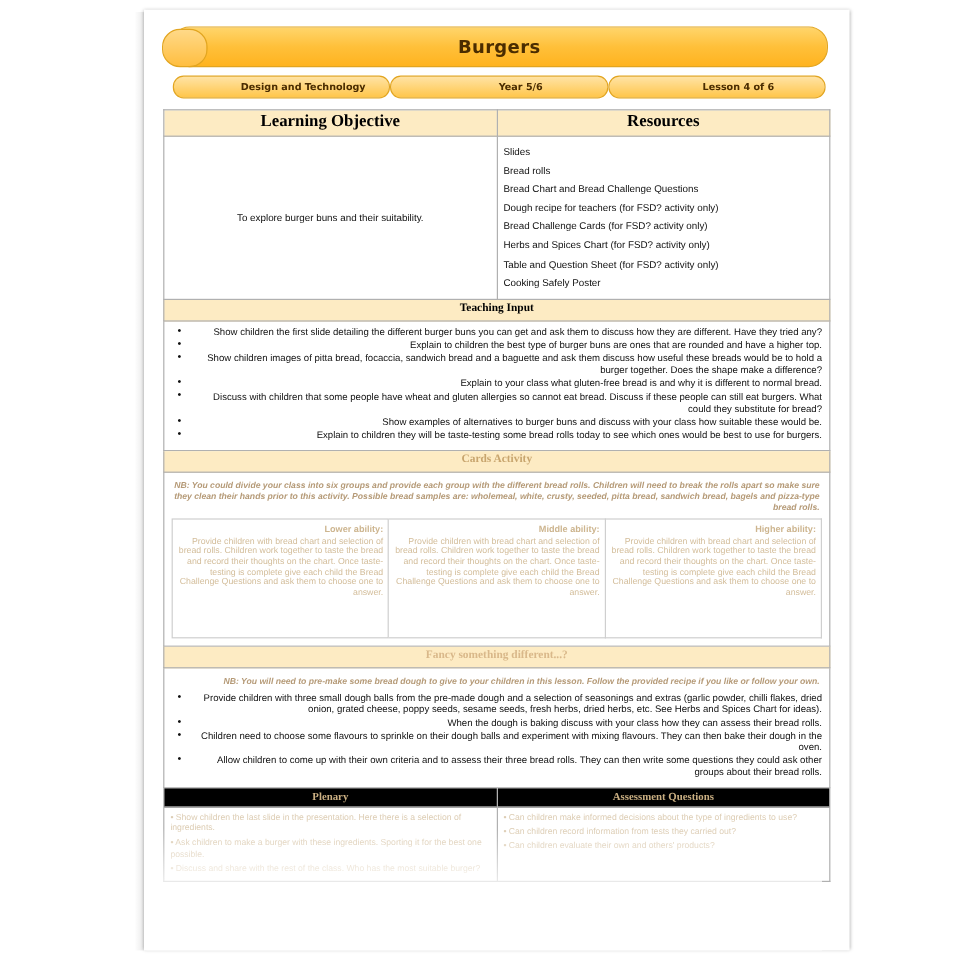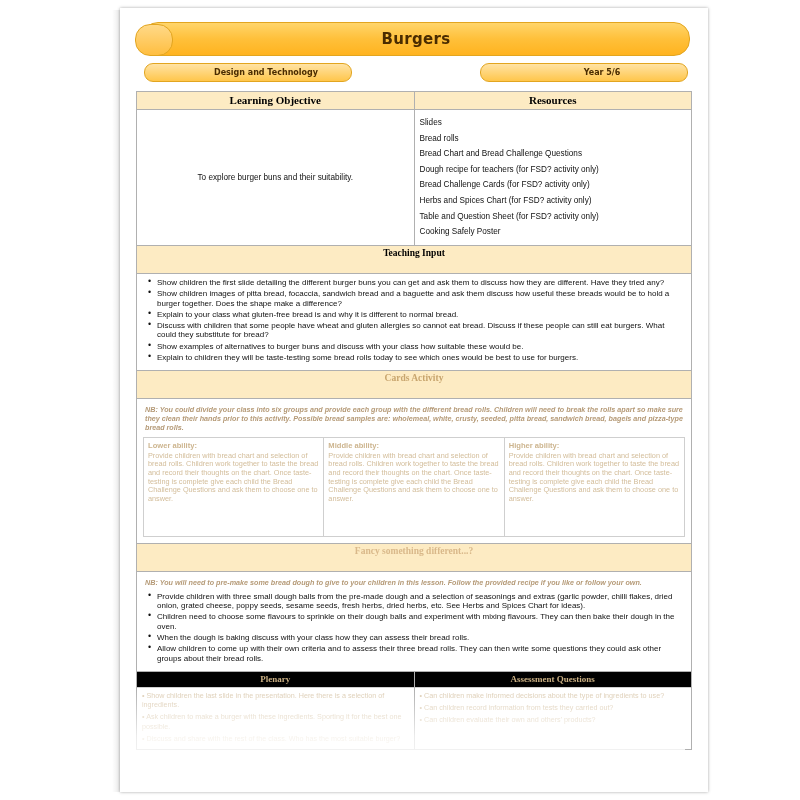--- a/index.html
+++ b/index.html
@@ -91,21 +91,21 @@
   .tbl {
     width: 100%;
     border-collapse: collapse;
     table-layout: fixed;
   }
   .hdr-cell {
     border: 1px solid #b0b0b0;
     background: #fdebc3;
     text-align: center;
     font-weight: bold;
-    font-size: 11px;
+    font-size: 14px;
     color: #000;
     padding: 2px 0 3px 0;
     font-family: "Liberation Serif", serif;
   }
   .body-cell {
     border: 1px solid #b0b0b0;
     vertical-align: middle;
     padding: 4px 5px;
     font-size: 8px;
     color: #111;
@@ -128,30 +128,31 @@
 
   
   .section-bar {
     border: 1px solid #b0b0b0;
     border-top: none;
     background: #fdebc3;
     text-align: center;
     font-weight: bold;
     font-size: 9.5px;
     font-family: "Liberation Serif", serif;
-    padding: 2px 0 15px 0;
+    padding: 2px 0 5px 0;
     color: #000;
   }
   .section-bar.faded { color: #c8a56e; }
   .section-bar.faded2 { color: #d9b88a; }
 
   .block {
     border: 1px solid #b0b0b0;
     border-top: none;
     padding: 4px 6px 6px 6px;
+    text-align: right;
   }
   ul.bullets {
     margin: 0;
     padding: 0 0 0 14px;
     list-style: none;
   }
   ul.bullets li {
     position: relative;
     font-size: 8px;
     line-height: 9.6px;
@@ -247,20 +248,21 @@
 <div class="page-wrap">
 
   <div class="title-bar">
     <div class="title-left-tab"></div>
     <div class="title-text">Burgers</div>
   </div>
 
   <div class="pill-row">
     <div class="pill">Design and Technology</div>
     <div class="pill">Year 5/6</div>
+    <div class="pill">Lesson 4 of 6</div>
   </div>
 
   <table class="tbl">
     <tbody>
         <tr>
       <td class="hdr-cell" style="width:50%">Learning Objective</td>
       <td class="hdr-cell" style="width:50%">Resources</td>
     </tr>
     <tr>
       <td class="body-cell lo-cell">To explore burger buns and their suitability.</td>
@@ -275,20 +277,21 @@
         <div class="res-line">Cooking Safely Poster</div>
       </td>
     </tr>
   </tbody>
     </table>
 
   <div class="section-bar">Teaching Input</div>
   <div class="block">
     <ul class="bullets">
       <li>Show children the first slide detailing the different burger buns you can get and ask them to discuss how they are different. Have they tried any?</li>
+      <li>Explain to children the best type of burger buns are ones that are rounded and have a higher top.</li>
       <li>Show children images of pitta bread, focaccia, sandwich bread and a baguette and ask them discuss how useful these breads would be to hold a burger together. Does the shape make a difference?</li>
       <li>Explain to your class what gluten-free bread is and why it is different to normal bread.</li>
       <li>Discuss with children that some people have wheat and gluten allergies so cannot eat bread. Discuss if these people can still eat burgers. What could they substitute for bread?</li>
       <li>Show examples of alternatives to burger buns and discuss with your class how suitable these would be.</li>
       <li>Explain to children they will be taste-testing some bread rolls today to see which ones would be best to use for burgers.</li>
     </ul>
   </div>
 
   <div class="section-bar faded">Cards Activity</div>
   <div class="block">
@@ -307,22 +310,22 @@
         <div class="ability-text">Provide children with bread chart and selection of bread rolls. Children work together to taste the bread and record their thoughts on the chart. Once taste-testing is complete give each child the Bread Challenge Questions and ask them to choose one to answer.</div>
       </div>
     </div>
   </div>
 
   <div class="section-bar faded2">Fancy something different...?</div>
   <div class="block">
     <div class="note">NB: You will need to pre-make some bread dough to give to your children in this lesson. Follow the provided recipe if you like or follow your own.</div>
     <ul class="bullets faded-bullets">
       <li>Provide children with three small dough balls from the pre-made dough and a selection of seasonings and extras (garlic powder, chilli flakes, dried onion, grated cheese, poppy seeds, sesame seeds, fresh herbs, dried herbs, etc. See Herbs and Spices Chart for ideas).</li>
+      <li>When the dough is baking discuss with your class how they can assess their bread rolls.</li>
       <li>Children need to choose some flavours to sprinkle on their dough balls and experiment with mixing flavours. They can then bake their dough in the oven.</li>
-      <li>When the dough is baking discuss with your class how they can assess their bread rolls.</li>
       <li>Allow children to come up with their own criteria and to assess their three bread rolls. They can then write some questions they could ask other groups about their bread rolls.</li>
     </ul>
   </div>
 
   <div class="two-col">
     <div class="col">
       <div class="col-hdr">Plenary</div>
       <div class="col-body">
         <div class="faint-line b">Show children the last slide in the presentation. Here there is a selection of ingredients.</div>
         <div class="faint-line b">Ask children to make a burger with these ingredients. Sporting it for the best one possible.</div>

